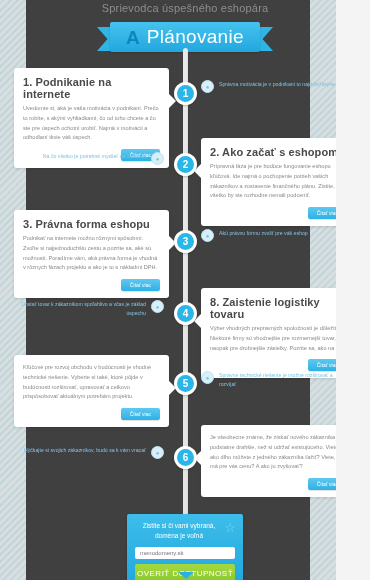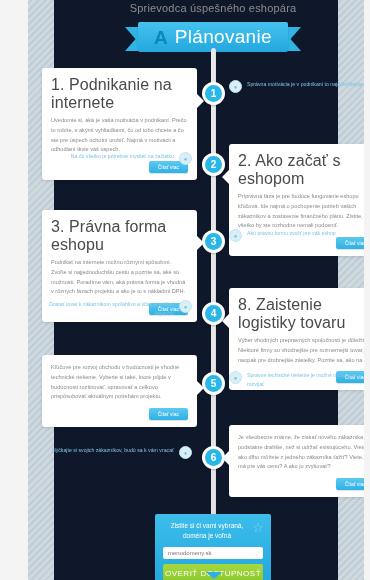--- a/index.html
+++ b/index.html
@@ -2,21 +2,21 @@
 <html><head>
 <meta charset="utf-8">
 <style>
   html,body{margin:0;padding:0;}
   body{
     width:370px;height:580px;overflow:hidden;
     background:#f4f4f4;
     font-family:"Liberation Sans","DejaVu Sans",sans-serif;
     position:relative;
   }
-  .page{position:relative;width:336px;height:580px;overflow:hidden;background:#0f172a;margin-left:28px;}
+  .page{position:relative;width:336px;height:580px;overflow:hidden;background:#404040;}
 
   
   .hatch{
     position:absolute;top:0;width:26px;height:580px;
     background:repeating-linear-gradient(-45deg,#dbeef6 0px,#dbeef6 2px,#f2fafd 2px,#f2fafd 5px);
     opacity:.85;
   }
   .hatch.left{left:0;}
   .hatch.right{right:0;}
 
@@ -57,21 +57,21 @@
   }
 
   
   .card{
     position:absolute;width:155px;background:#ffffff;
     border-radius:3px;box-shadow:0 1px 3px rgba(0,0,0,.13);
     padding:8px 9px 7px 9px;box-sizing:border-box;
   }
   .card.left{left:14px;}
   .card.right{left:201px;}
-  .card h3{margin:0 0 4px 0;font-size:16px;font-weight:normal;color:#4a4a4a;letter-spacing:.1px;}
+  .card h3{margin:0 0 4px 0;font-size:11px;font-weight:bold;color:#4a4a4a;letter-spacing:.1px;}
   .card p{margin:0;font-size:5.6px;line-height:1.75;color:#8a8a8a;}
   .readmore{
     display:inline-block;margin-top:6px;float:right;
     background:linear-gradient(#5ec9f0,#2eb0e6);
     color:#fff;font-size:5px;padding:3px 9px;border-radius:2px;
     box-shadow:0 1px 1px rgba(0,0,0,.12);cursor:pointer;
   }
   .card::after{content:"";display:block;clear:both;}
   .notch{position:absolute;top:26px;width:0;height:0;border-top:7px solid transparent;border-bottom:7px solid transparent;}
   .card.left .notch{right:-7px;border-left:7px solid #ffffff;}
@@ -139,21 +139,21 @@
         <div class="notch"></div>
         <h3>1. Podnikanie na internete</h3>
         <p>Uvedomte si, aká je vaša motivácia v podnikaní. Prečo to robíte, s akými vyhliadkami, čo od toho chcete a čo ste pre úspech ochotní urobiť. Najmä v motivácii a odhodlaní tkvie váš úspech.</p>
         <span class="readmore">Čítať viac</span>
       </div>
       <div class="marker" style="top: 82px;">1</div>
       <div class="note onright" style="top: 80px;">
         <span class="bulb">●</span>
         <span class="txt">Správna motivácia je v podnikaní to najdôležitejšie</span>
       </div>
-      <div class="card right" style="top: 144px;">
+      <div class="card right" style="top: 138px;">
         <div class="notch"></div>
         <h3>2. Ako začať s eshopom</h3>
         <p>Prípravná fáza je pre budúce fungovanie eshopu kľúčová. Ide najmä o pochopenie potrieb vašich zákazníkov a zostavenie finančného plánu. Zistite, čo všetko by ste rozhodne nemali podceniť.</p>
         <span class="readmore">Čítať viac</span>
       </div>
       <div class="marker" style="top: 153px;">2</div>
       <div class="note onleft" style="top: 152px;">
         <span class="txt">Na čo všetko je potrebné myslieť na začiatku</span>
         <span class="bulb">●</span>
       </div>

